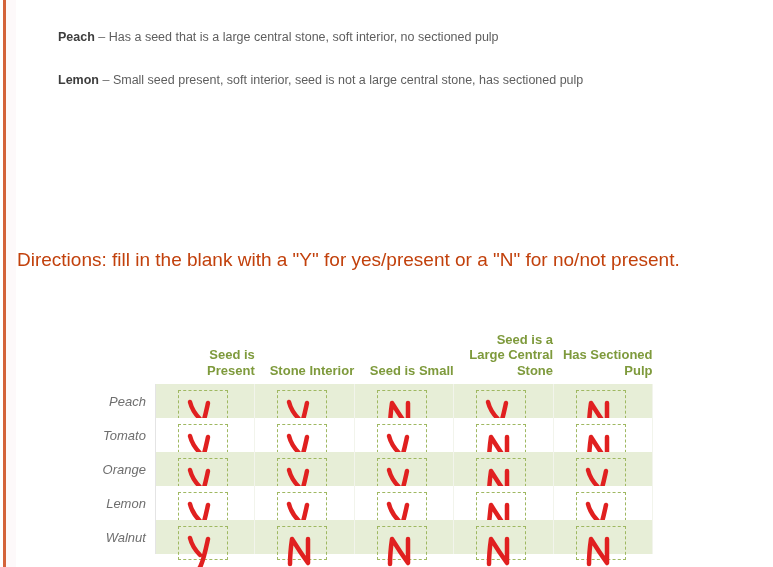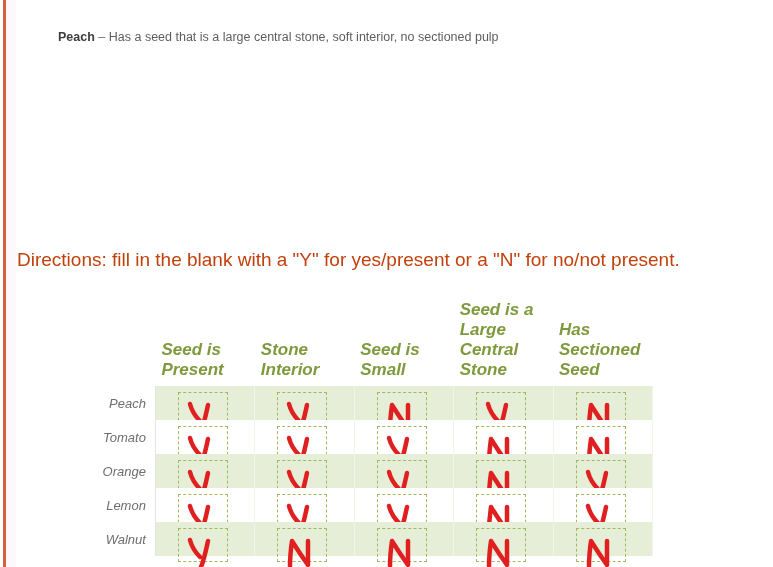--- a/index.html
+++ b/index.html
@@ -84,30 +84,29 @@
     top: 300px;
     width: 596px;
     border-collapse: collapse;
     table-layout: fixed;
   }
   .answer-table col.c-label { width: 98px; }
   .answer-table col.c-data  { width: 99px; }
 
   .answer-table thead th {
     vertical-align: bottom;
-    text-align: left;
+    text-align: right;
     padding: 0 0 6px 6px;
-    font-size: 17px;
+    font-size: 13px;
     font-weight: bold;
     color: #7e9a3c;
     line-height: 1.18;
     height: 78px;
     border: none;
     background: transparent;
-    font-style: italic;
   }
   .answer-table thead th.corner {
     background: transparent;
   }
 
   .answer-table tbody tr { height: 34px; }
   .answer-table tbody tr.stripe td { background: #e7eed7; }
   .answer-table tbody tr.plain  td { background: #ffffff; }
 
   .answer-table tbody td {
@@ -162,20 +161,21 @@
 </head>
 <body>
 
 <div class="page">
 
   <div class="left-accent-bg"></div>
   <div class="left-accent"></div>
 
   <div class="desc-list" id="desc-list">
       <div class="desc-line"><span class="term">Peach</span><span class="dash"> – </span><span class="body">Has a seed that is a large central stone, soft interior, no sectioned pulp</span></div>
+      <div class="desc-line"><span class="term">Lemon</span><span class="dash"> – </span><span class="body">Small seed present, soft interior, seed is not a large central stone, has sectioned pulp</span></div>
     </div>
 
   <div class="directions">Directions: fill in the blank with a "Y" for yes/present or a "N" for no/not present.</div>
 
   <div class="tbl-wrap">
     <table class="answer-table">
       <colgroup>
         <col class="c-label">
         <col class="c-data">
           <col class="c-data">
@@ -183,21 +183,21 @@
           <col class="c-data">
           <col class="c-data">
       </colgroup>
       <thead>
         <tr id="header-row">
           <th class="corner"></th>
         <th>Seed is Present</th>
             <th>Stone Interior</th>
             <th>Seed is Small</th>
             <th>Seed is a Large Central Stone</th>
-            <th>Has Sectioned Seed</th>
+            <th>Has Sectioned Pulp</th>
           </tr>
       </thead>
       <tbody id="table-body">
           <tr class="stripe">
             <td class="row-label">Peach</td>
             <td>
               <div class="blank-box"></div>
               <div class="ink">
                 <svg width="40" height="40" viewBox="0 0 40 40">
                   <path d="M6 4 C8 12, 12 17, 16 21 M24 5 C22 14, 20 24, 17 31 C16 34, 14 36, 12 36" fill="none" stroke="#e02020" stroke-width="4.5" stroke-linecap="round" stroke-linejoin="round"></path>

